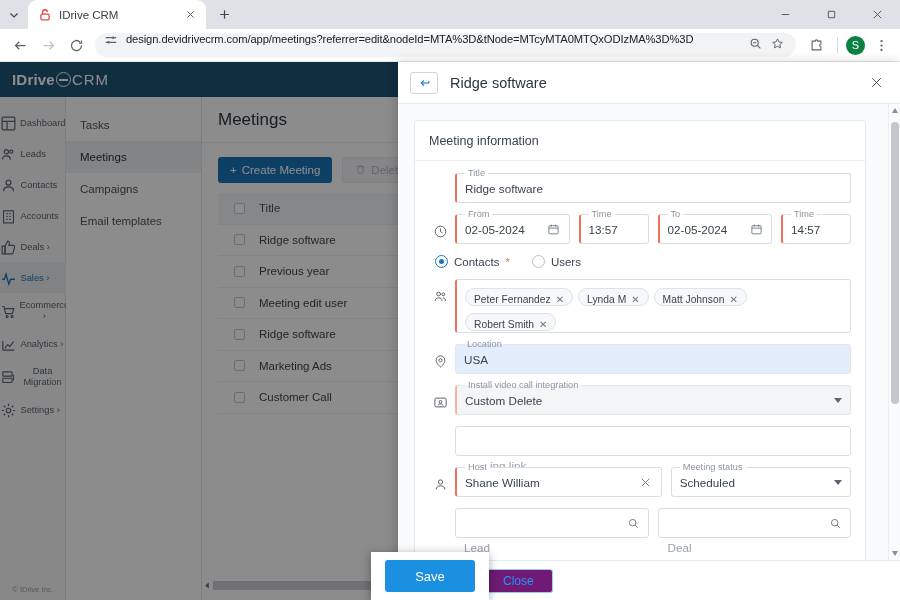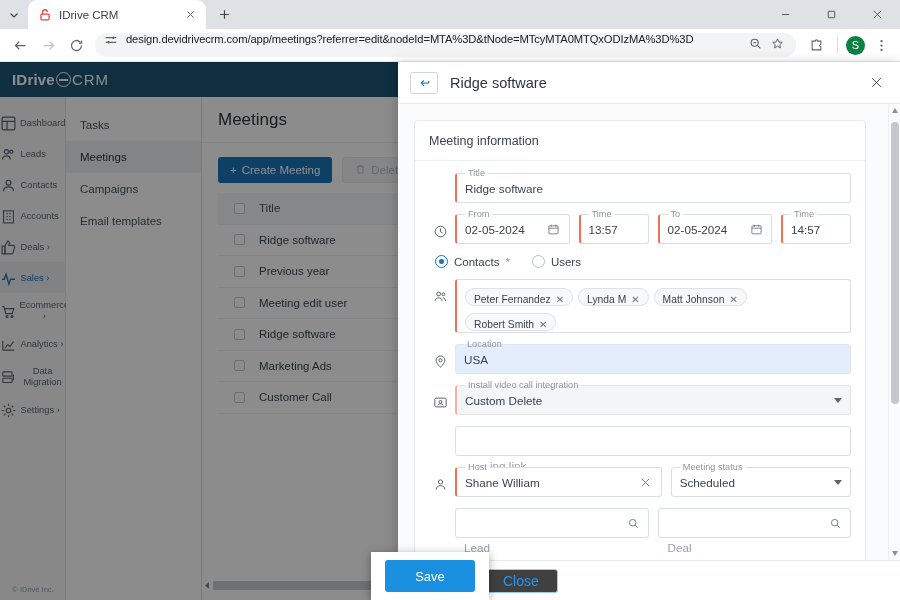--- a/index.html
+++ b/index.html
@@ -268,21 +268,21 @@
     border-left: 3.5px solid transparent; border-right: 3.5px solid transparent; }
   .msb-up { top: 4px; border-bottom: 5px solid #8b9097; }
   .msb-down { bottom: 4px; border-top: 5px solid #8b9097; }
 
   .modal-foot {
     flex: 0 0 40px; height: 40px; background: #fff; border-top: 1px solid #e6e9ed;
     display: flex; align-items: center; padding-left: 86px; gap: 10px;
   }
   .btn-outline {
     height: 24px; padding: 0 18px; border: 1px solid #9ecbef; border-radius: 3px;
-    background: #404040; color: #2196f3; font-size: 14px; font-family: inherit;
+    background: #701a75; color: #2196f3; font-size: 12px; font-family: inherit;
     display: flex; align-items: center;
   }
 
   
   .save-pop {
     position: absolute; left: 371px; top: 552px; width: 118px; height: 48px;
     background: #fff; box-shadow: 0 2px 9px rgba(0,0,0,.35); z-index: 80;
     display: flex; align-items: center; justify-content: center;
   }
   .btn-save {

